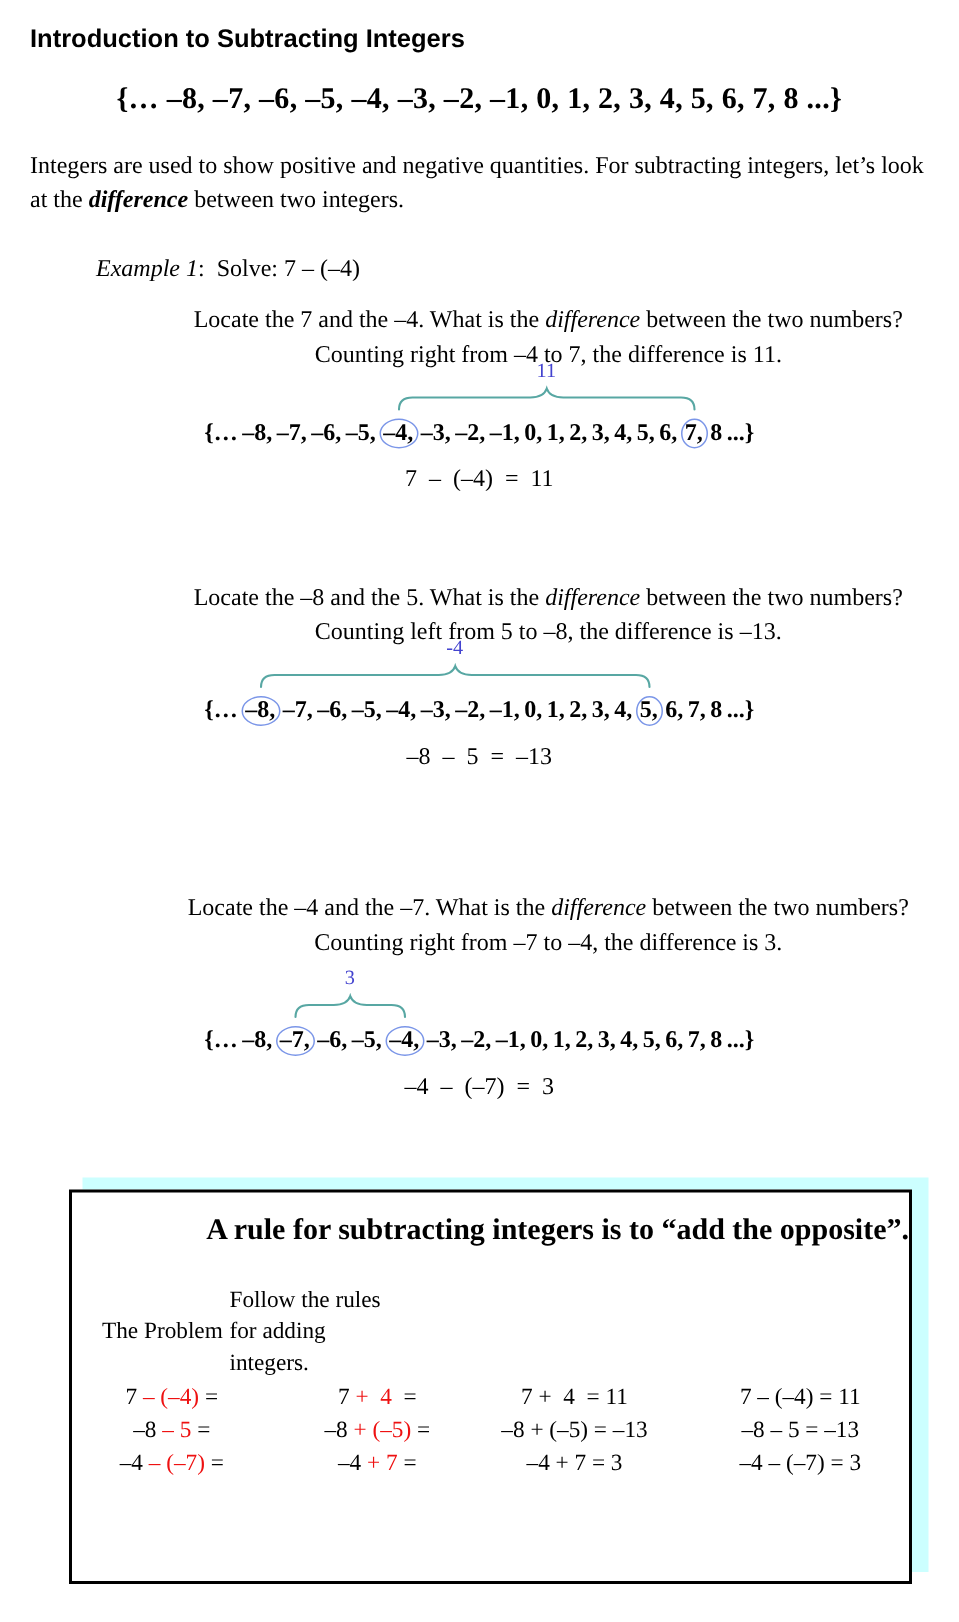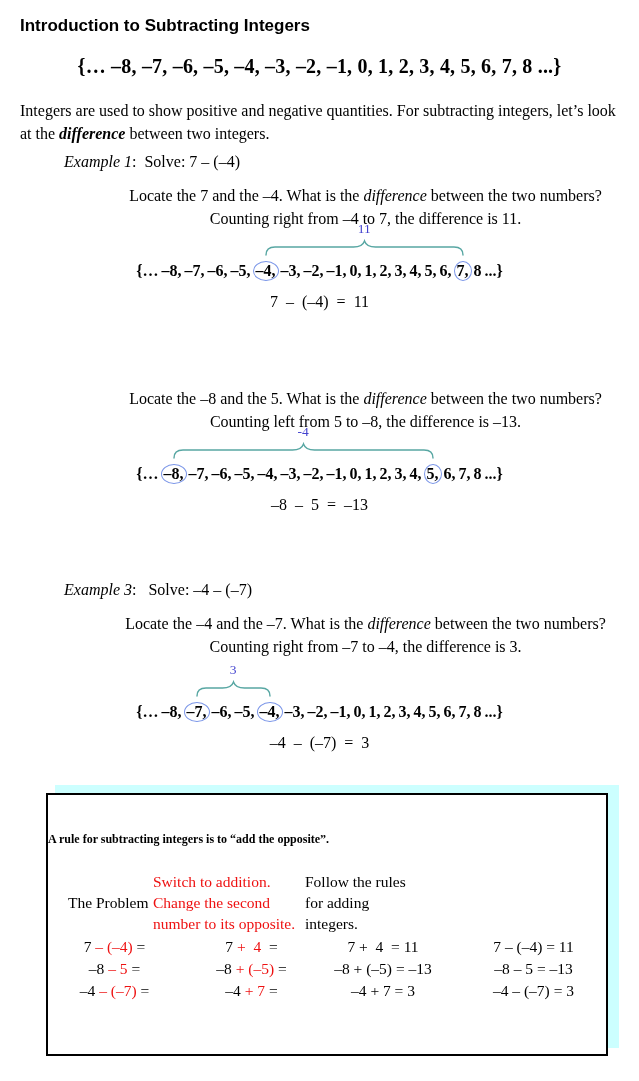--- a/index.html
+++ b/index.html
@@ -16,21 +16,21 @@
     font-weight:bold;font-size:20px;letter-spacing:0.2px;
   }
   .intro{
     position:absolute;top:100px;left:20px;right:14px;margin:0;
     font-size:16px;line-height:22.5px;
   }
   .it{font-style:italic;}
   .bit{font-style:italic;font-weight:bold;}
   .red{color:var(--red);}
   .example{position:absolute;left:0;right:0;}
-  #example-1{top:153px;} #example-2{top:374px;} #example-3{top:581px;}
+  #example-1{top:171px;} #example-2{top:374px;} #example-3{top:581px;}
   .example-heading{margin:0 0 0 64px;font-size:16px;white-space:pre-wrap;}
   .locate{margin:14px 0 0 92px;font-size:16px;line-height:22.5px;white-space:pre-line;text-align:center;}
   .figure{text-align:center;}
   .numberline{
     position:relative;display:inline-block;margin-top:31px;
     font-weight:bold;font-size:16px;white-space:nowrap;
   }
   #example-3 .numberline{margin-top:44px;}
   .token{display:inline-block;margin:0 1.5px;}
   .circled{
@@ -43,21 +43,21 @@
     position:absolute;transform:translateX(-50%);
     color:var(--label-blue);font-size:13.5px;font-weight:normal;
   }
   .equation{margin-top:12px;text-align:center;font-size:16px;white-space:pre;}
   .rule-wrap{position:absolute;top:793px;left:46px;width:562px;height:263px;}
   .rule-shadow{position:absolute;left:9px;top:-8px;width:564px;height:263px;background:var(--cyan);}
   .rule-box{
     position:absolute;left:0;top:0;width:558px;height:259px;
     background:#fff;border:2px solid #000;
   }
-  .rule-title{text-align:left;font-weight:bold;font-size:12px;margin-top:37px;}
+  .rule-title{text-align:right;font-weight:bold;font-size:20px;margin-top:14px;}
   .rule-grid{display:grid;grid-template-columns:85px 152px 134px auto;padding-left:20px;}
   .rule-headers{margin-top:24px;font-size:15.5px;line-height:21px;}
   .hc{white-space:pre-line;}
   .hc-0{align-self:center;}
   .hc-3{margin-top:3px;}
   .rule-row{font-size:15.5px;margin-top:4px;text-align:center;}
   .rule-row .cell{white-space:pre;}
   .rule-row .c0{padding-left:8px;}
   .rule-row .c1{padding-left:45px;}
   .rule-row .c2{padding-left:22px;}
@@ -95,43 +95,39 @@
       <div class="brace-label" style="left: 168.5px; top: -40px;">-4</div>
       <svg class="brace" width="259" height="16" viewBox="0 0 259 16" style="left: 39px; top: -21px;">
           <path d="M0,15 Q0,7 9,7 L118.5,7 Q127.5,7 129.5,1 Q131.5,7 140.5,7 L250,7 Q259,7 259,15"></path>
         </svg>
     <span class="token">{…</span><span class="token circled">–8,</span><span class="token">–7,</span><span class="token">–6,</span><span class="token">–5,</span><span class="token">–4,</span><span class="token">–3,</span><span class="token">–2,</span><span class="token">–1,</span><span class="token">0,</span><span class="token">1,</span><span class="token">2,</span><span class="token">3,</span><span class="token">4,</span><span class="token circled">5,</span><span class="token">6,</span><span class="token">7,</span><span class="token">8</span><span class="token">...}</span></div>
   </div>
   <div class="equation">–8  –  5  =  –13</div>
 </section>
 
 <section class="example" id="example-3">
-  <div class="example-heading"><span class="it">Example 3</span><span>:   Solve: –4 – (–7)</span></div>
   <div class="locate"><span>Locate the –4 and the –7.  What is the </span><span class="it">difference</span><span> between the two numbers?</span><span>
 Counting right from –7 to –4, the difference is 3.</span></div>
   <div class="figure">
     <div class="numberline">
       <div class="brace-label" style="left: 98.5px; top: -40px;">3</div>
       <svg class="brace" width="73" height="16" viewBox="0 0 73 16" style="left: 62px; top: -21px;">
           <path d="M0,15 Q0,7 9,7 L25.5,7 Q34.5,7 36.5,1 Q38.5,7 47.5,7 L64,7 Q73,7 73,15"></path>
         </svg>
     <span class="token">{…</span><span class="token">–8,</span><span class="token circled">–7,</span><span class="token">–6,</span><span class="token">–5,</span><span class="token circled">–4,</span><span class="token">–3,</span><span class="token">–2,</span><span class="token">–1,</span><span class="token">0,</span><span class="token">1,</span><span class="token">2,</span><span class="token">3,</span><span class="token">4,</span><span class="token">5,</span><span class="token">6,</span><span class="token">7,</span><span class="token">8</span><span class="token">...}</span></div>
   </div>
   <div class="equation">–4  –  (–7)  =  3</div>
 </section>
 
 <div class="rule-wrap">
   <div class="rule-shadow"></div>
   <div class="rule-box">
     <div class="rule-title">A rule for subtracting integers is to “add the opposite”.</div>
     <div class="rule-grid rule-headers">
       <div class="hc hc-0">The Problem</div>
-      <div class="hc hc-1 red">Switch to addition.
-Change the second
-number to its opposite.</div>
       <div class="hc hc-2">Follow the rules
 for adding
 integers.</div>
     </div>
     <div class="rule-grid rule-row">
         <div class="cell c0"><span>7 </span><span class="red">– (–4)</span><span> =</span></div>
         <div class="cell c1"><span>7 </span><span class="red">+  4</span><span>  =</span></div>
         <div class="cell c2"><span>7 +  4  = 11</span></div>
         <div class="cell c3"><span>7 – (–4) = 11</span></div>
       </div>

